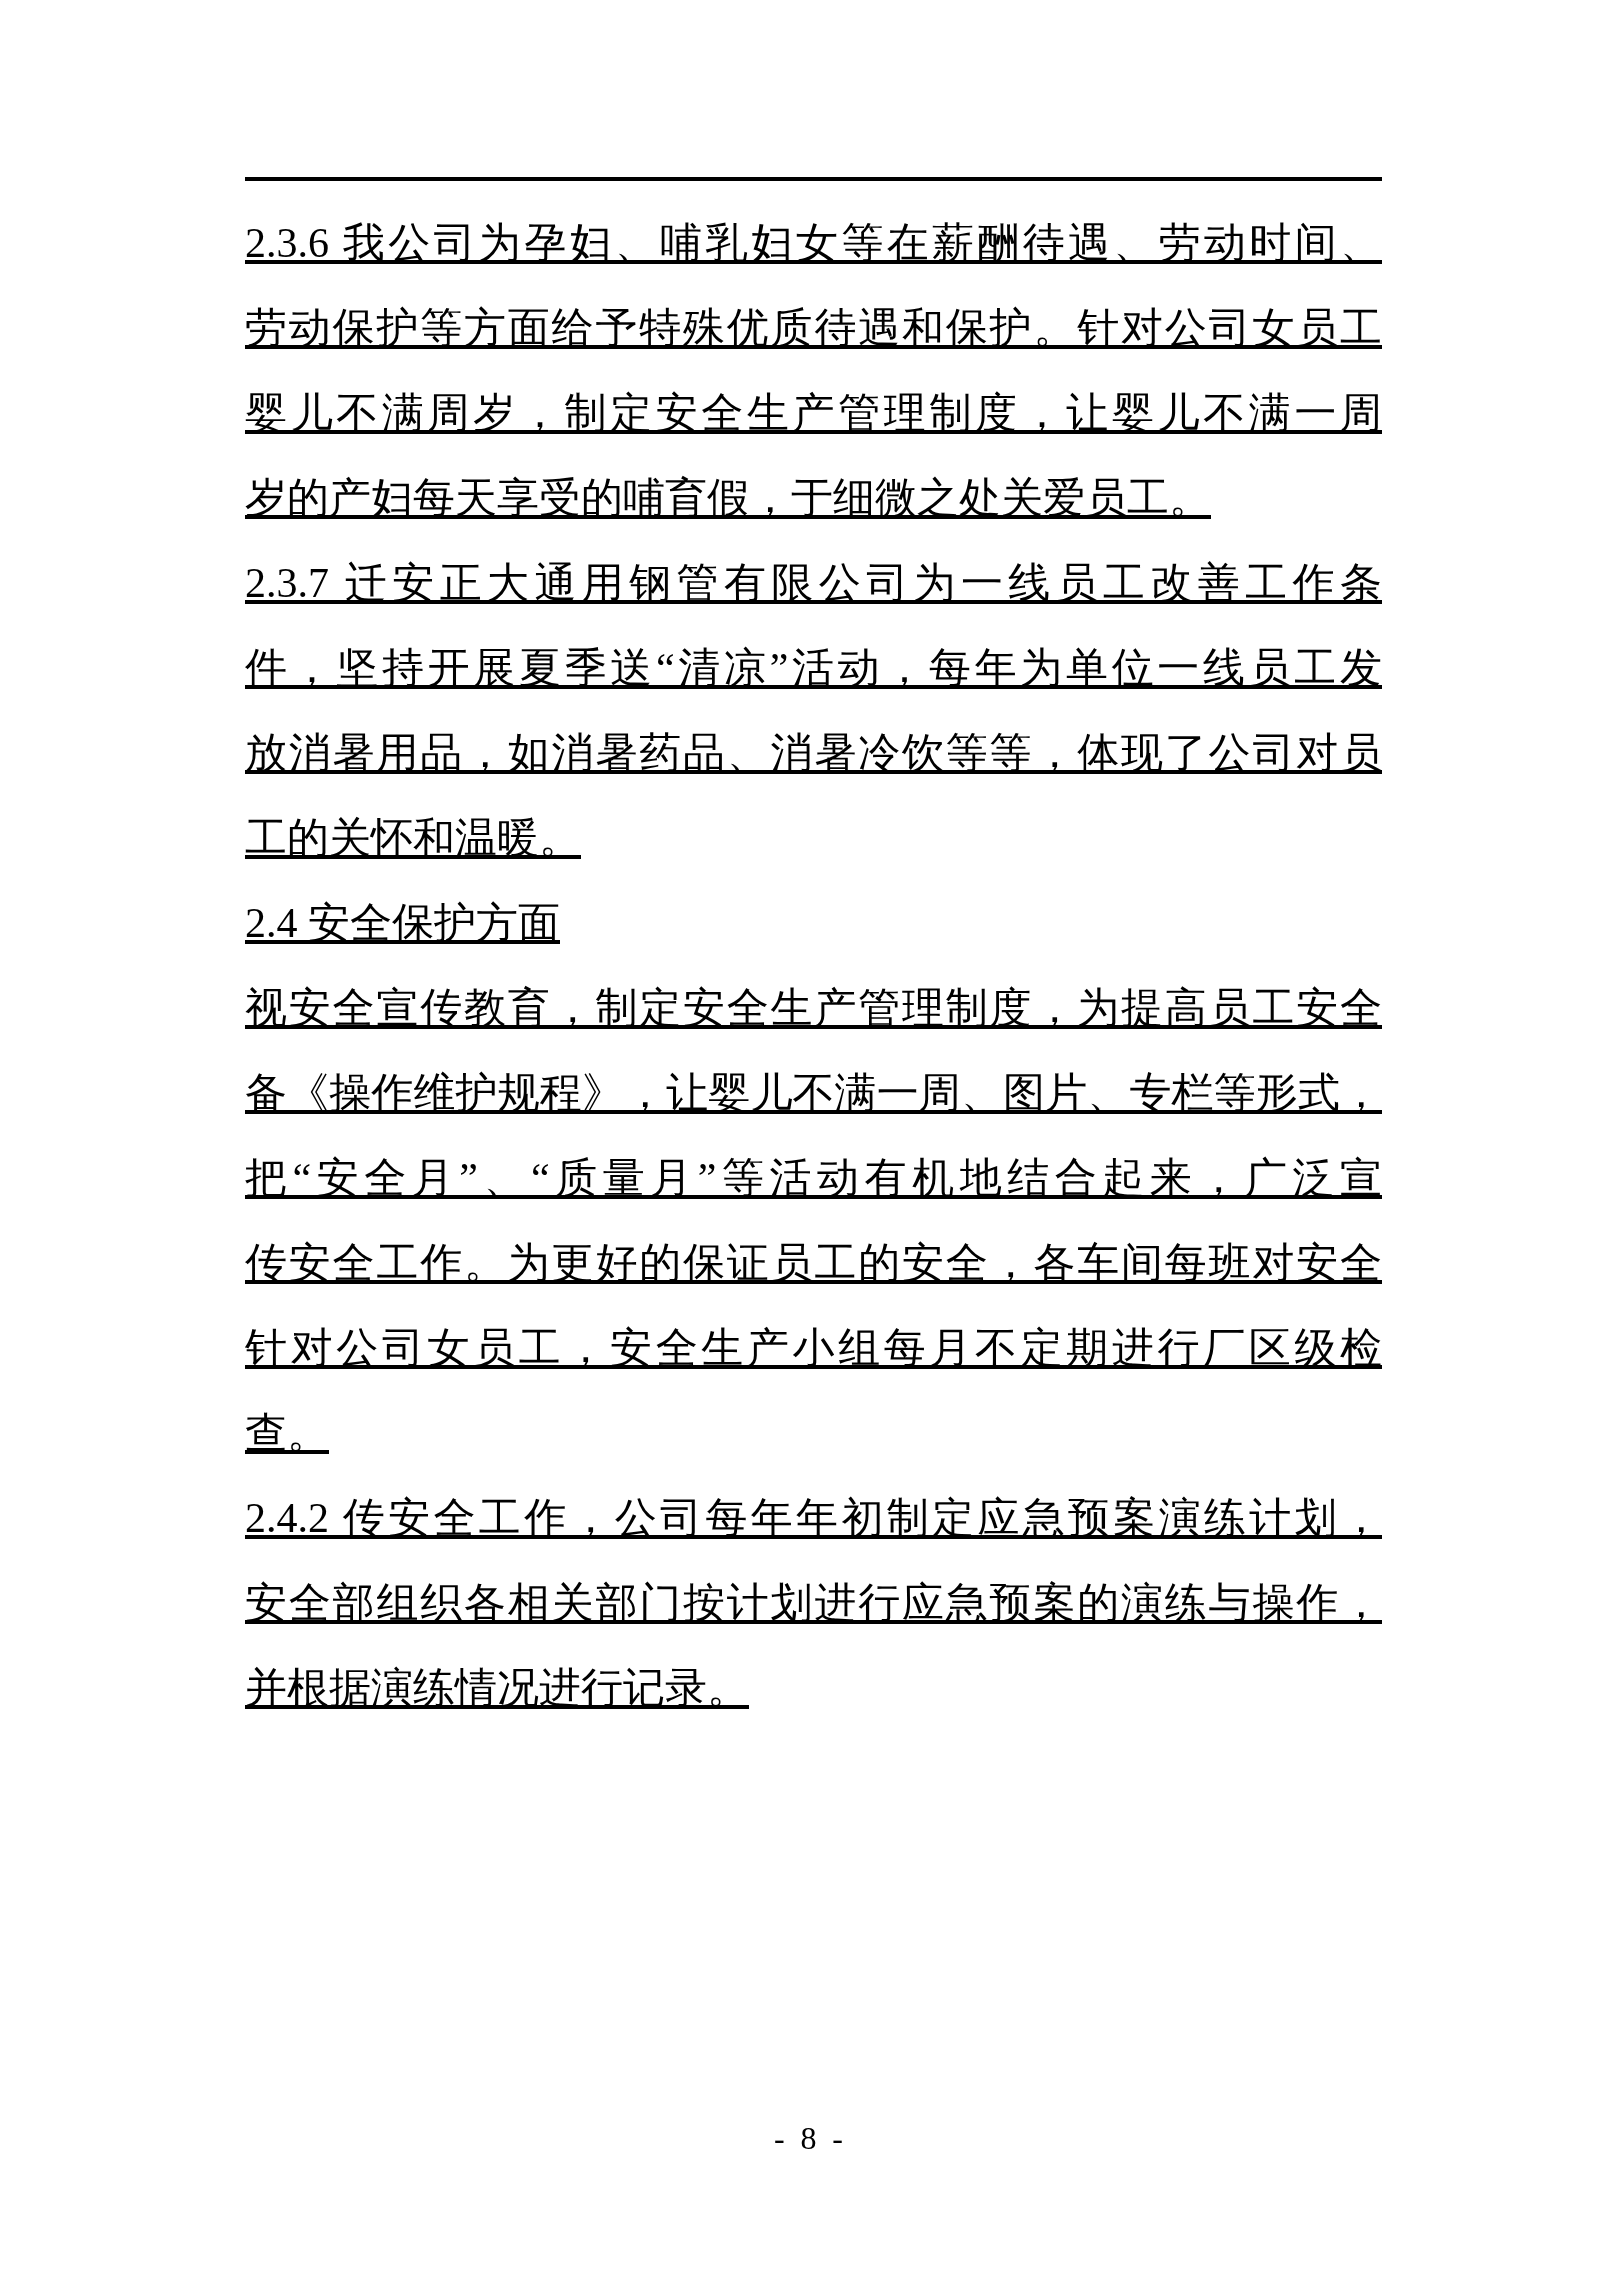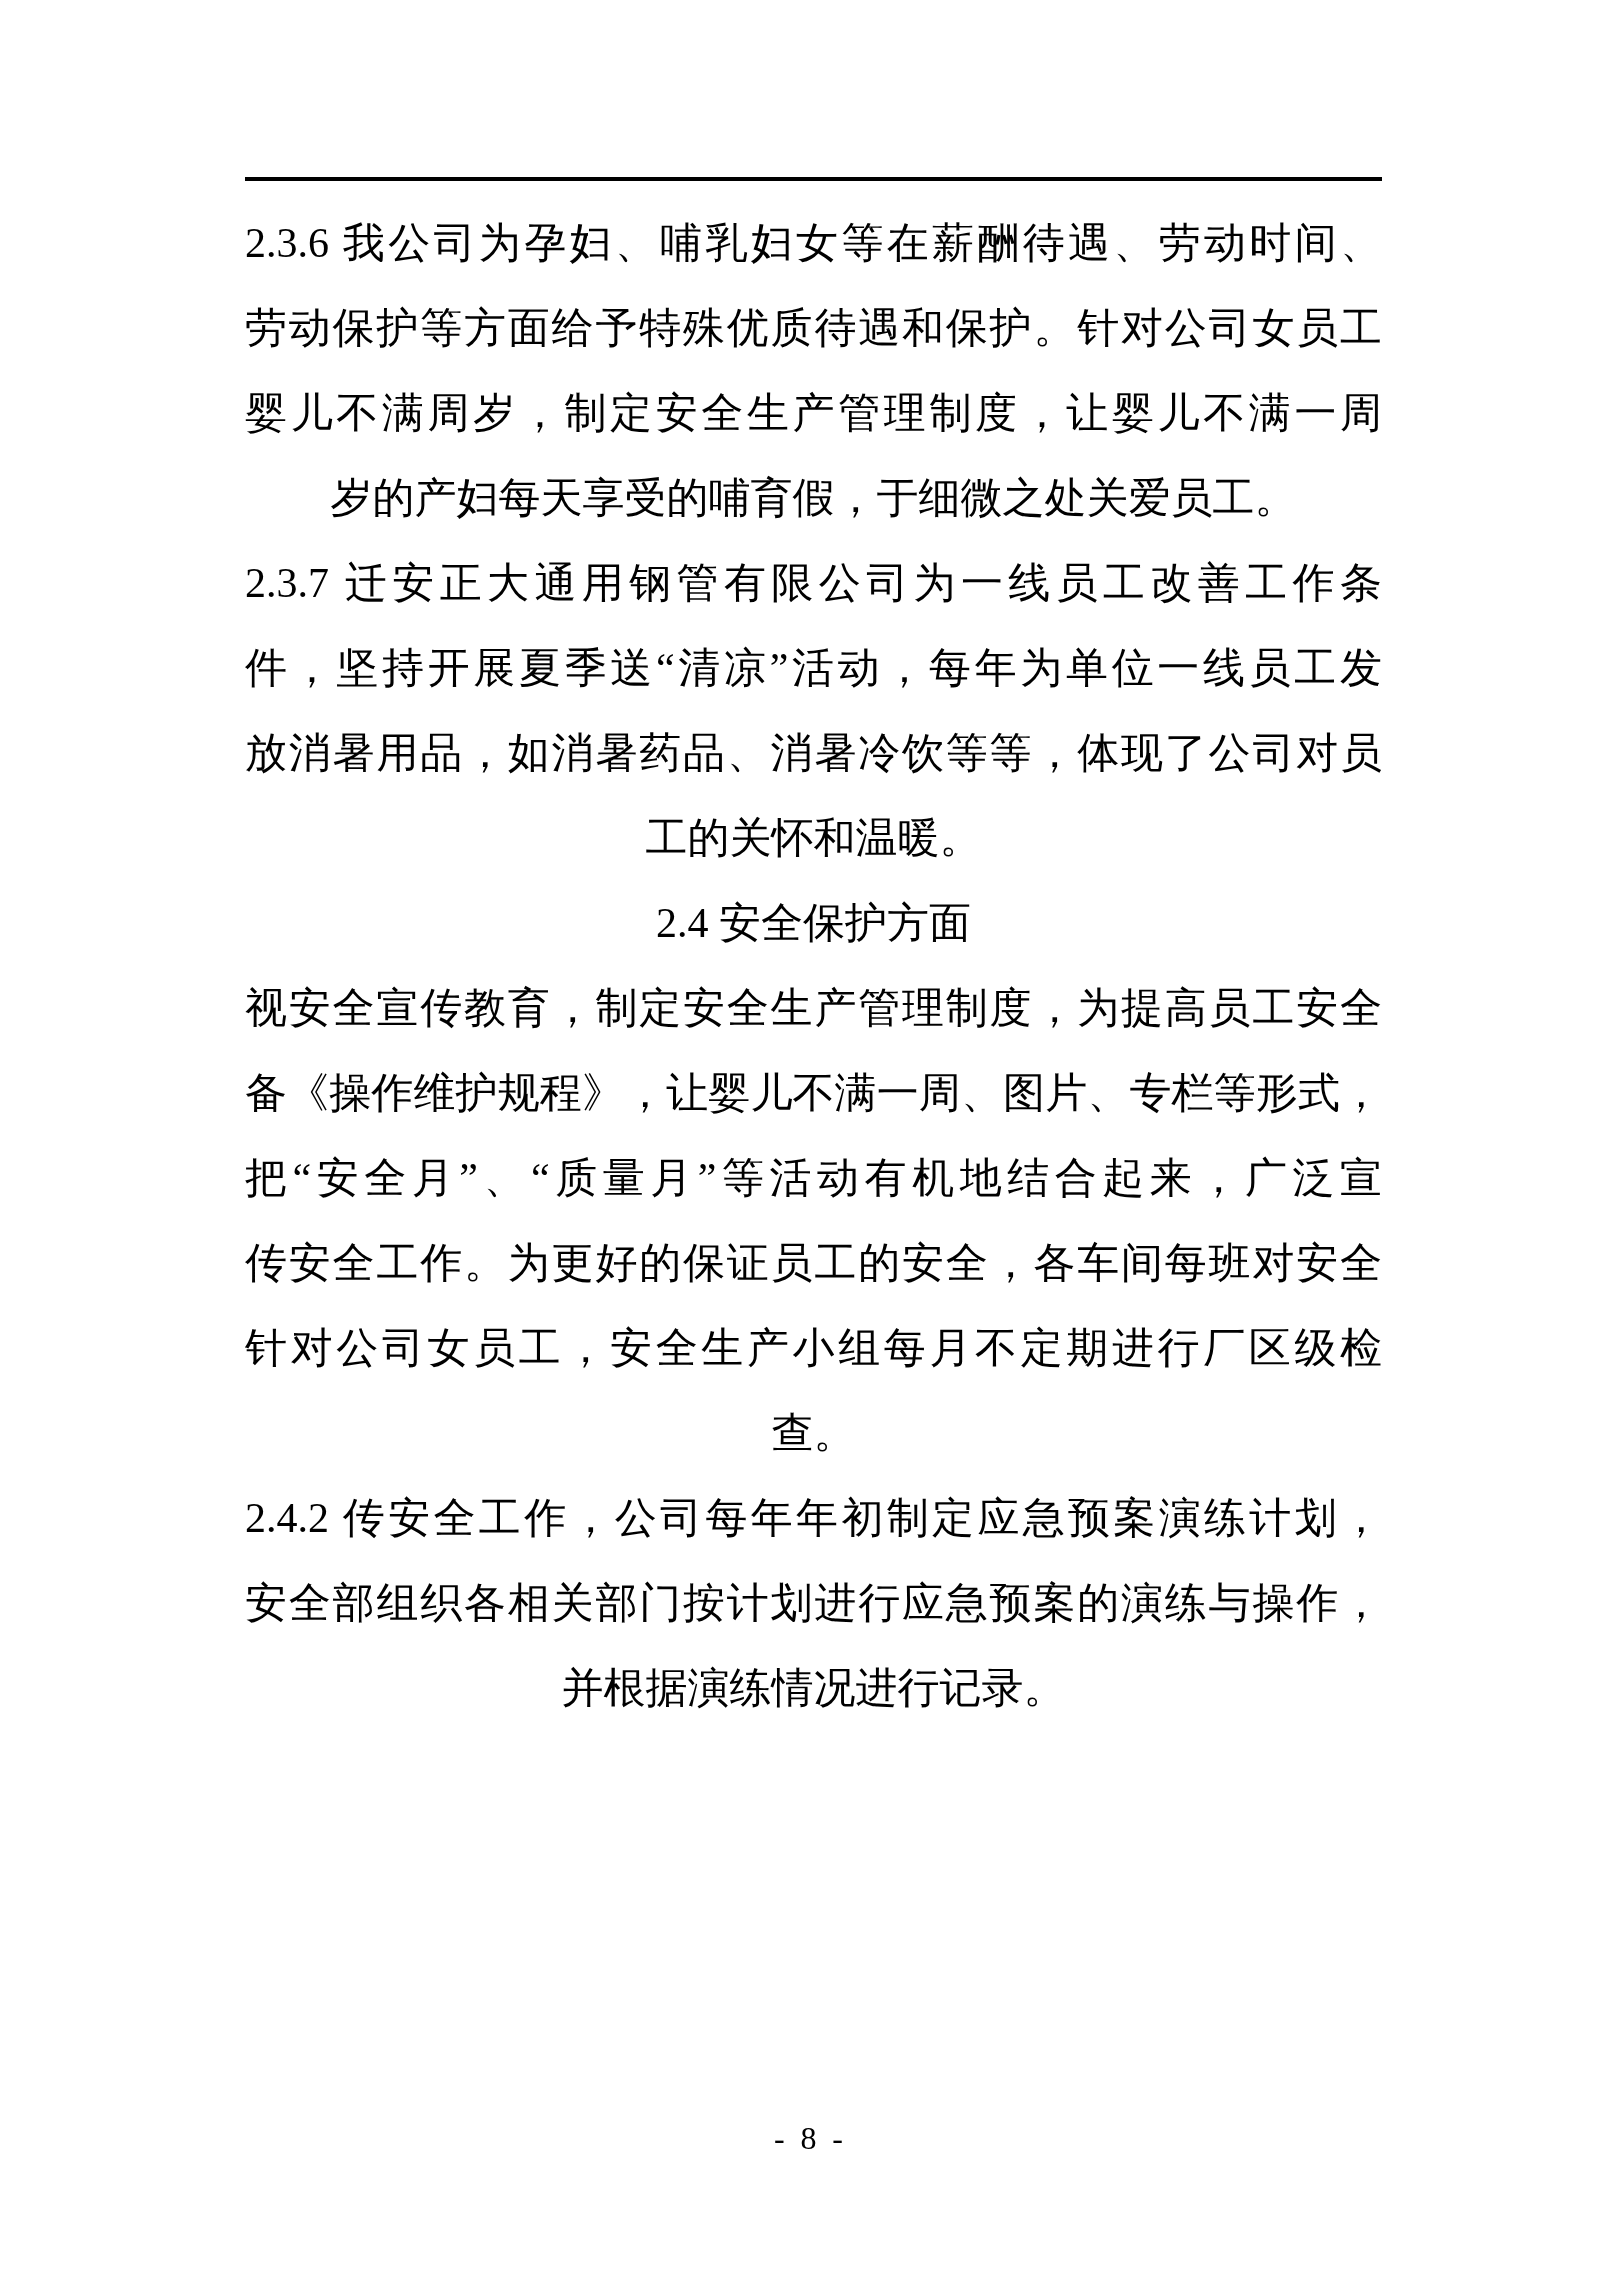--- a/index.html
+++ b/index.html
@@ -26,24 +26,25 @@
   }
   .body-text {
     position: absolute;
     left: 245px;
     top: 201px;
     width: 1137px;
     font-size: 42px;
     line-height: 85px;
     color: #000000;
     white-space: nowrap;
+    text-decoration: underline;
   }
   .line {
     height: 85px;
-    text-align: center;
+    text-align: left;
   }
   .line.fill {
     text-align: justify;
     text-align-last: justify;
     white-space: normal;
   }
   .page-number {
     position: absolute;
     left: 0;
     top: 2119px;

